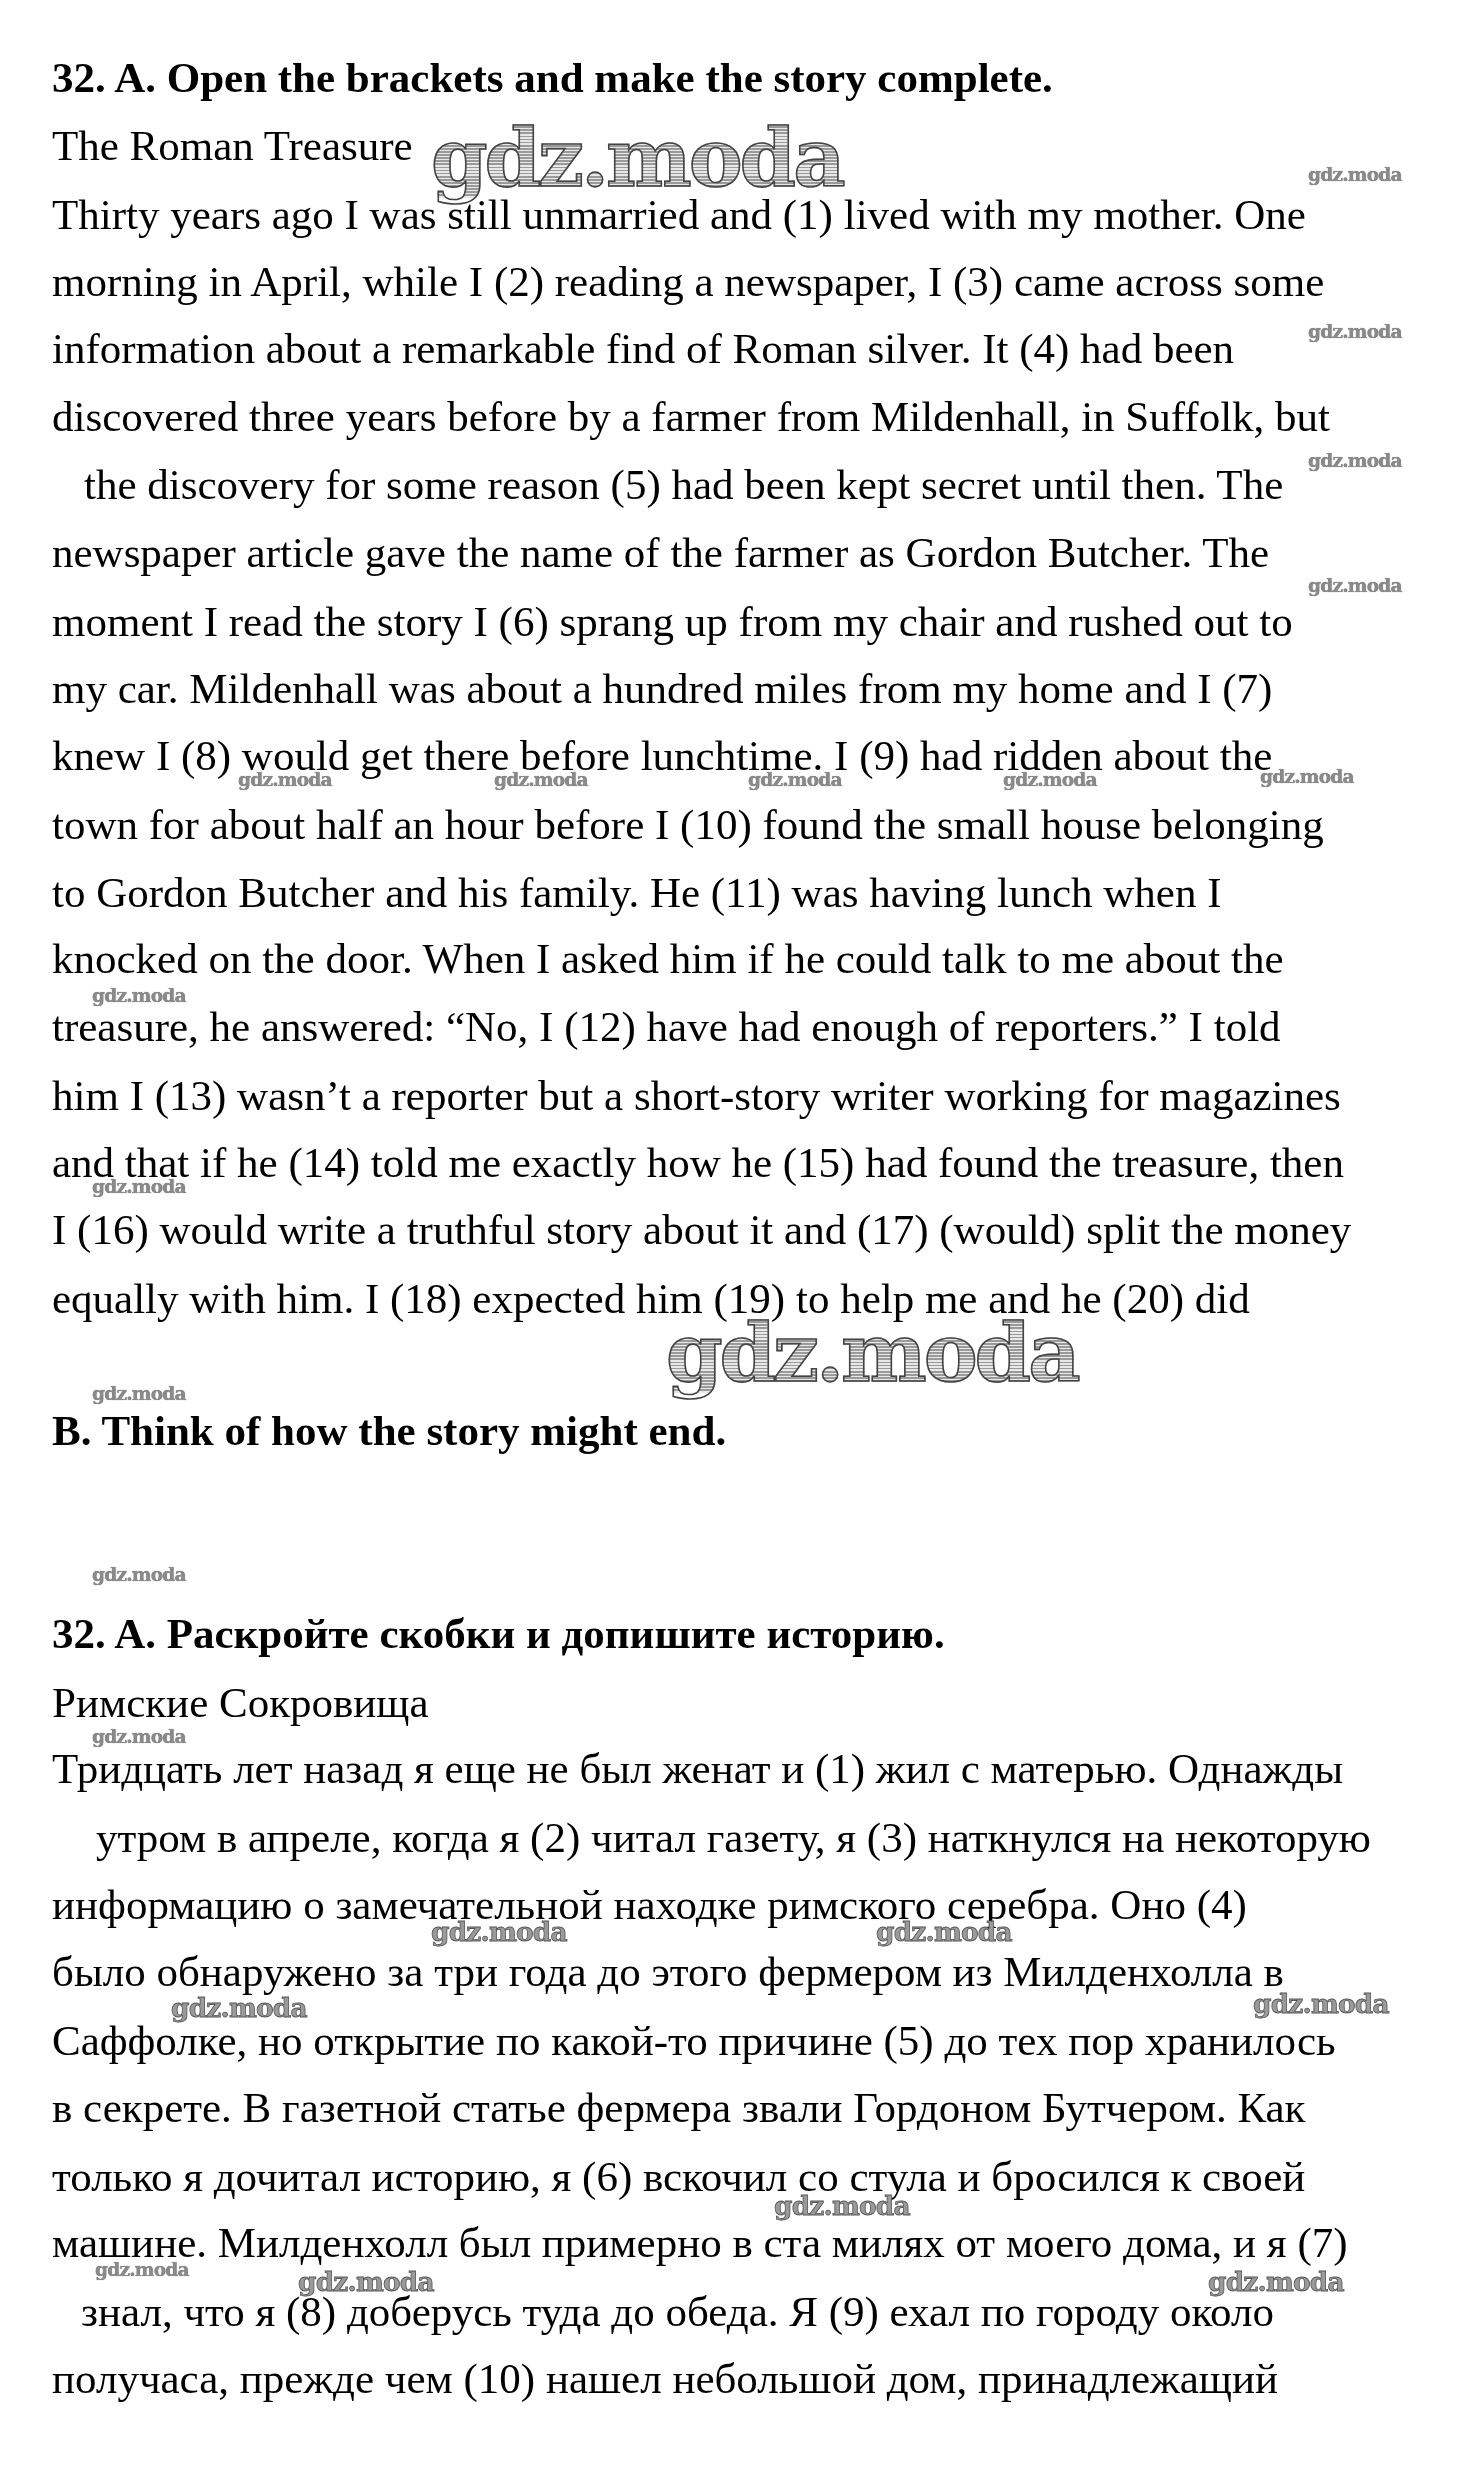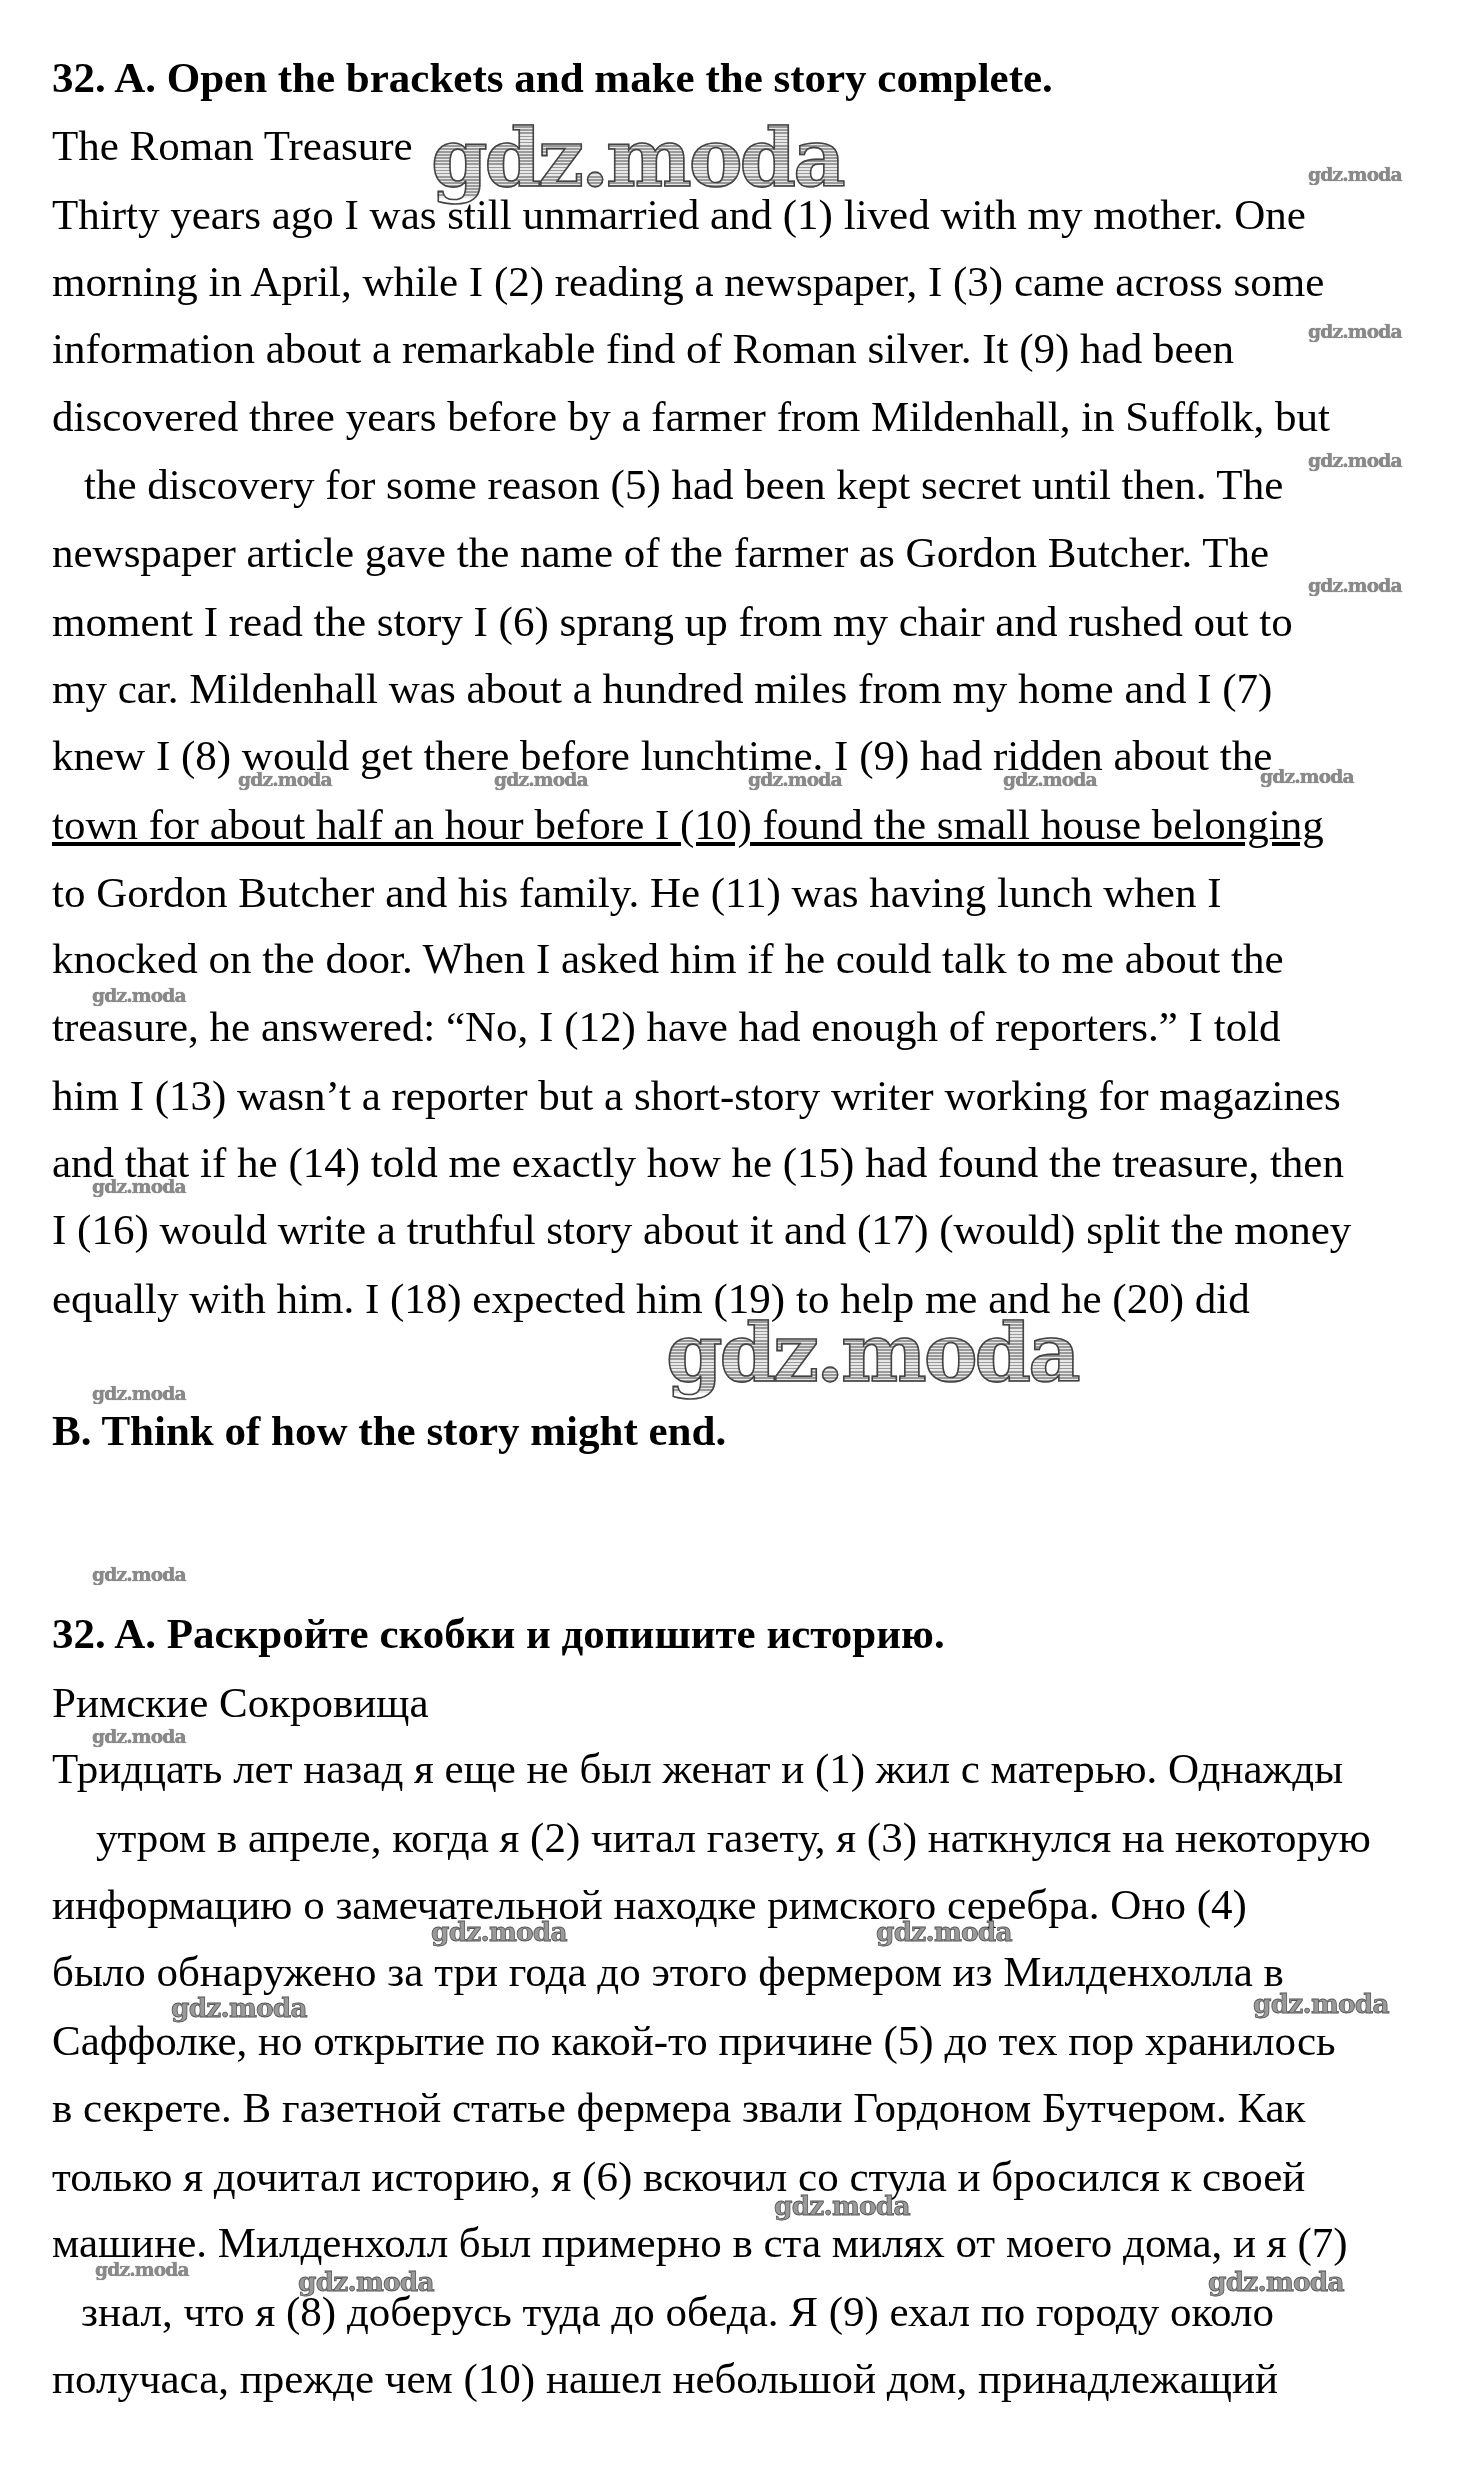--- a/index.html
+++ b/index.html
@@ -21,28 +21,28 @@
 </style>
 </head>
 <body>
 
 <div class="line bold" style="top:56px;">32. A. Open the brackets and make the story complete.</div>
 <div class="line" style="top:124px;">The Roman Treasure</div>
 
 <div>
   <div class="line" style="top:193px;">Thirty years ago I was still unmarried and (1) lived with my mother. One</div>
   <div class="line" style="top:260px;">morning in April, while I (2) reading a newspaper, I (3) came across some</div>
-  <div class="line" style="top:327px;">information about a remarkable find of Roman silver. It (9) had been</div>
+  <div class="line" style="top:327px;">information about a remarkable find of Roman silver. It (4) had been</div>
   <div class="line" style="top:395px;">discovered three years before by a farmer from Mildenhall, in Suffolk, but</div>
   <div class="line" style="top:463px;margin-left:32px;">the discovery for some reason (5) had been kept secret until then. The</div>
   <div class="line" style="top:531px;">newspaper article gave the name of the farmer as Gordon Butcher. The</div>
   <div class="line" style="top:600px;">moment I read the story I (6) sprang up from my chair and rushed out to</div>
   <div class="line" style="top:667px;">my car. Mildenhall was about a hundred miles from my home and I (7)</div>
   <div class="line" style="top:734px;">knew I (8) would get there before lunchtime. I (9) had ridden about the</div>
-  <div class="line" style="top:803px;text-decoration:underline;">town for about half an hour before I (10) found the small house belonging</div>
+  <div class="line" style="top:803px;">town for about half an hour before I (10) found the small house belonging</div>
   <div class="line" style="top:871px;">to Gordon Butcher and his family. He (11) was having lunch when I</div>
   <div class="line" style="top:937px;">knocked on the door. When I asked him if he could talk to me about the</div>
   <div class="line" style="top:1005px;">treasure, he answered: “No, I (12) have had enough of reporters.” I told</div>
   <div class="line" style="top:1074px;">him I (13) wasn’t a reporter but a short-story writer working for magazines</div>
   <div class="line" style="top:1141px;">and that if he (14) told me exactly how he (15) had found the treasure, then</div>
   <div class="line" style="top:1208px;">I (16) would write a truthful story about it and (17) (would) split the money</div>
   <div class="line" style="top:1277px;">equally with him. I (18) expected him (19) to help me and he (20) did</div>
 </div>
 
 <div class="line bold" style="top:1409px;">B. Think of how the story might end.</div>

